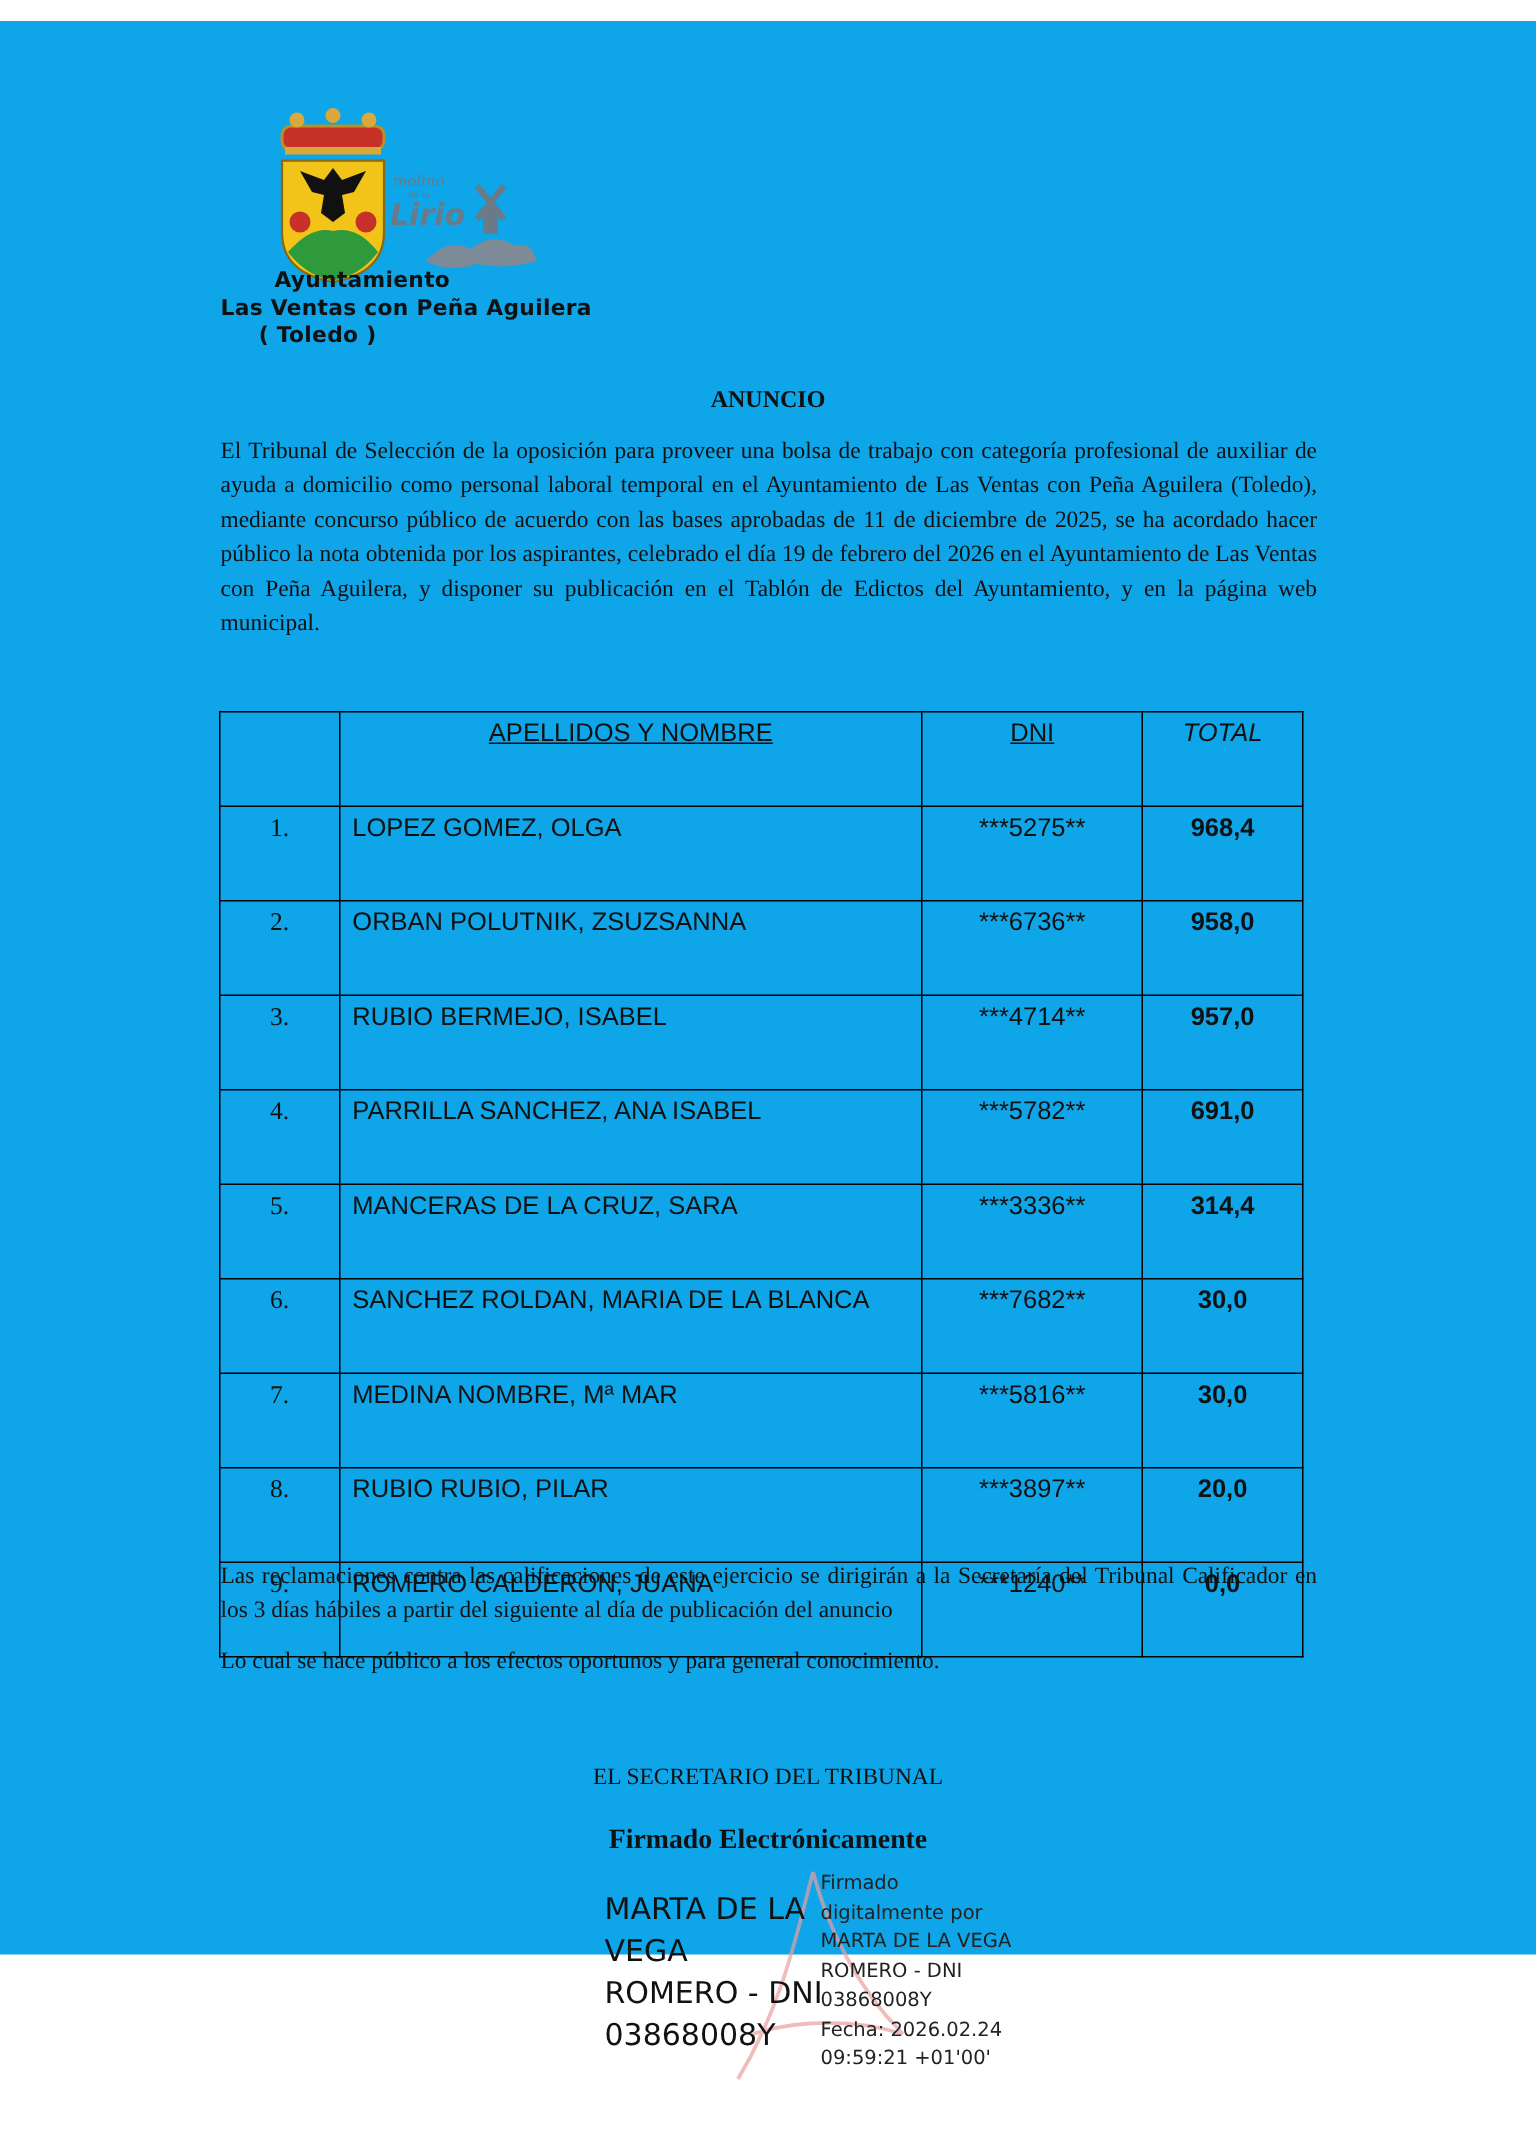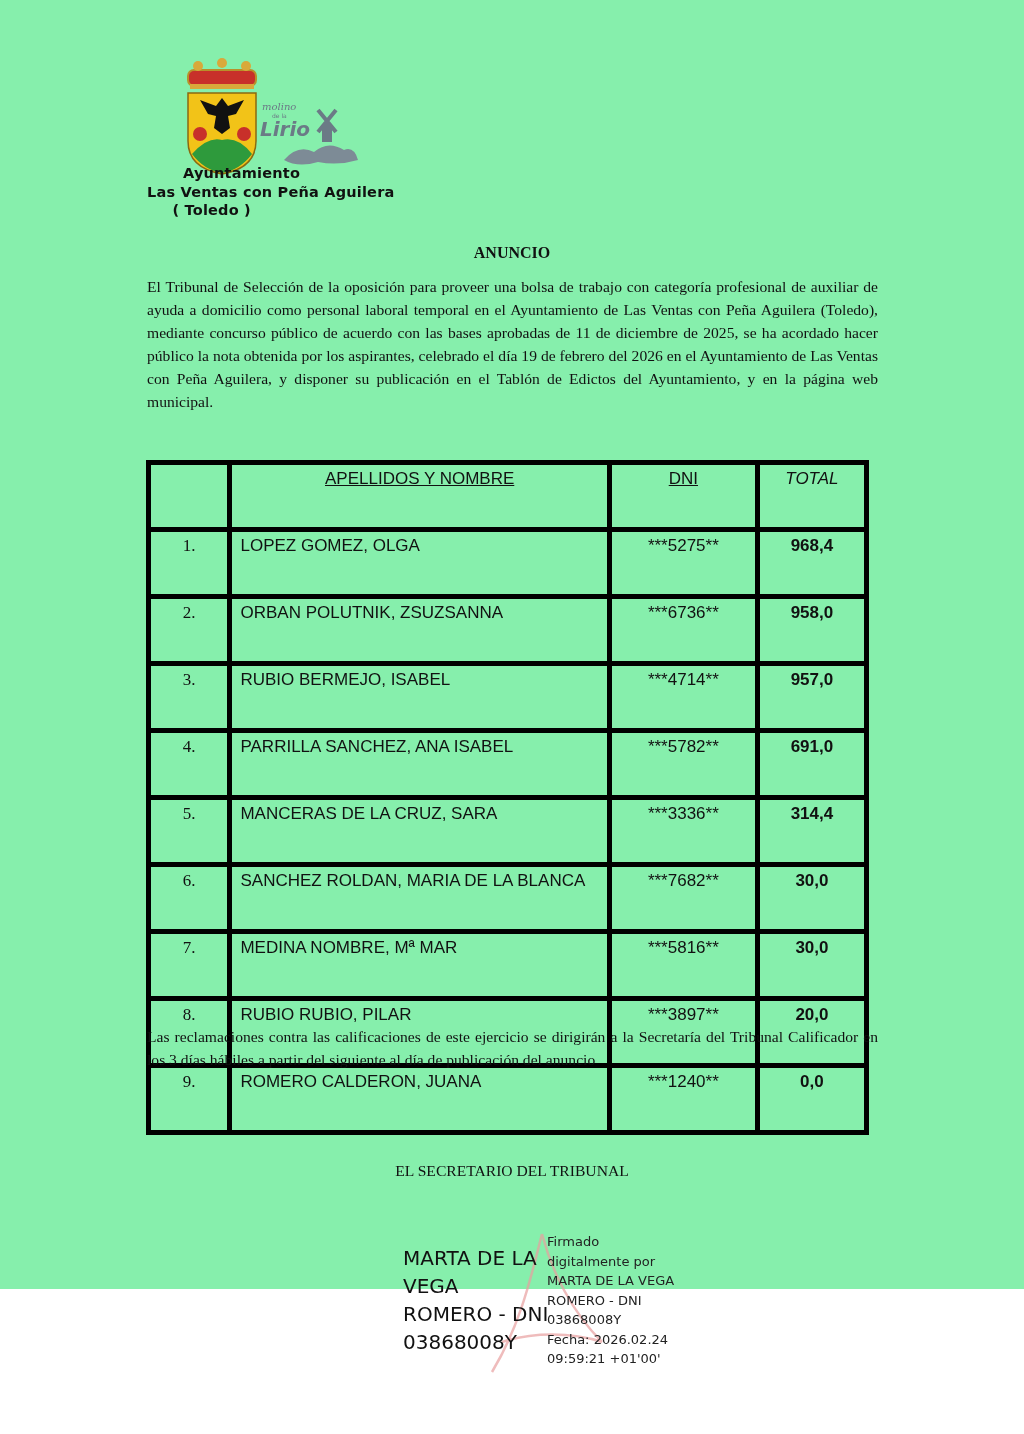--- a/index.html
+++ b/index.html
@@ -1,29 +1,29 @@
 <!DOCTYPE html>
 <html><head>
 <meta charset="utf-8">
 <style>
   html, body { margin: 0; padding: 0; background: #ffffff; }
   body { width: 1024px; height: 1434px; position: relative; overflow: hidden; color: #111; }
-  .page { position: absolute; left: 0; top: 0; width: 1024px; height: 1289px; background: #86efac; }
+  .page { position: absolute; left: 0; top: 14px; width: 1024px; height: 1289px; background: #0ea5e9; }
 
   .logo-block { position: absolute; left: 146px; top: 52px; width: 270px; height: 170px; }
   .crest { position: absolute; left: 32px; top: 4px; width: 88px; height: 120px; }
   .lirio { position: absolute; left: 112px; top: 48px; width: 110px; height: 70px; }
   .org-line1 { position: absolute; left: 37px; top: 113px; font-family: "DejaVu Sans", sans-serif; font-weight: bold; font-size: 14.5px; letter-spacing: 0.2px; }
   .org-line2 { position: absolute; left: 1px; top: 132px; font-family: "DejaVu Sans", sans-serif; font-weight: bold; font-size: 14.5px; letter-spacing: 0.2px; white-space: nowrap; }
   .org-line3 { position: absolute; left: 16px; top: 150px; font-family: "DejaVu Sans", sans-serif; font-weight: bold; font-size: 14.5px; letter-spacing: 0.2px; white-space: pre; }
   .title { position: absolute; left: 0; width: 1024px; top: 244px; text-align: center; font-family: "Liberation Serif", serif; font-weight: bold; font-size: 16px; }
   .intro { position: absolute; left: 147px; top: 275px; width: 731px; font-family: "Liberation Serif", serif; font-size: 15.6px; line-height: 23px; text-align: justify; }
 
   table.results { position: absolute; left: 146px; top: 460px; width: 723px; border-collapse: collapse; font-family: "Liberation Sans", sans-serif; font-size: 17px; }
-  table.results td, table.results th { border: 5px solid #000000; height: 46px; vertical-align: top; padding: 4px 8px 12px 8px; font-weight: normal; }
+  table.results td, table.results th { border: 1px solid #000000; height: 46px; vertical-align: top; padding: 4px 8px 12px 8px; font-weight: normal; }
   .col-num { width: 63px; text-align: center; font-family: "Liberation Serif", serif; font-size: 17px; }
   .col-name { width: 372px; text-align: left; }
   .col-dni { width: 130px; text-align: center; }
   .col-total { width: 90px; text-align: center; font-weight: bold !important; }
   th .u { text-decoration: underline; }
   th.col-total { font-weight: normal !important; font-style: italic; }
 
   .para { position: absolute; left: 147px; width: 731px; font-family: "Liberation Serif", serif; font-size: 15.6px; line-height: 23px; text-align: justify; }
   .center-line { position: absolute; left: 0; width: 1024px; text-align: center; font-family: "Liberation Serif", serif; font-size: 15.6px; }
   .signed-title { position: absolute; left: 0; width: 1024px; text-align: center; top: 1203px; font-family: "Liberation Serif", serif; font-weight: bold; font-size: 18.5px; }
@@ -135,22 +135,24 @@
       <tr>
         <td class="col-num">9.</td>
         <td class="col-name">ROMERO CALDERON, JUANA</td>
         <td class="col-dni">***1240**</td>
         <td class="col-total">0,0</td>
       </tr>
     </tbody>
   </table>
 
   <div class="para" style="top:1025px;">Las reclamaciones contra las calificaciones de este ejercicio se dirigirán a la Secretaría del Tribunal Calificador en los 3 días hábiles a partir del siguiente al día de publicación del anuncio</div>
+  <div class="para" style="top:1082px;">Lo cual se hace público a los efectos oportunos y para general conocimiento.</div>
   <div class="center-line" style="top:1162px;">EL SECRETARIO DEL TRIBUNAL</div>
 
+  <div class="signed-title">Firmado Electrónicamente</div>
 
   <div class="sig-wrap">
     <svg class="adobe-mark" viewBox="0 0 140 145">
       <path d="M70 2 C60 40 50 90 20 140 M70 2 C80 40 100 80 130 110 M30 110 C60 100 100 100 130 110" stroke="#e8a0a0" stroke-width="2.5" fill="none" opacity="0.7"></path>
     </svg>
     <div class="sig-name">
       <span>MARTA DE LA</span>
       <span>VEGA</span>
       <span>ROMERO - DNI</span>
       <span>03868008Y</span>

